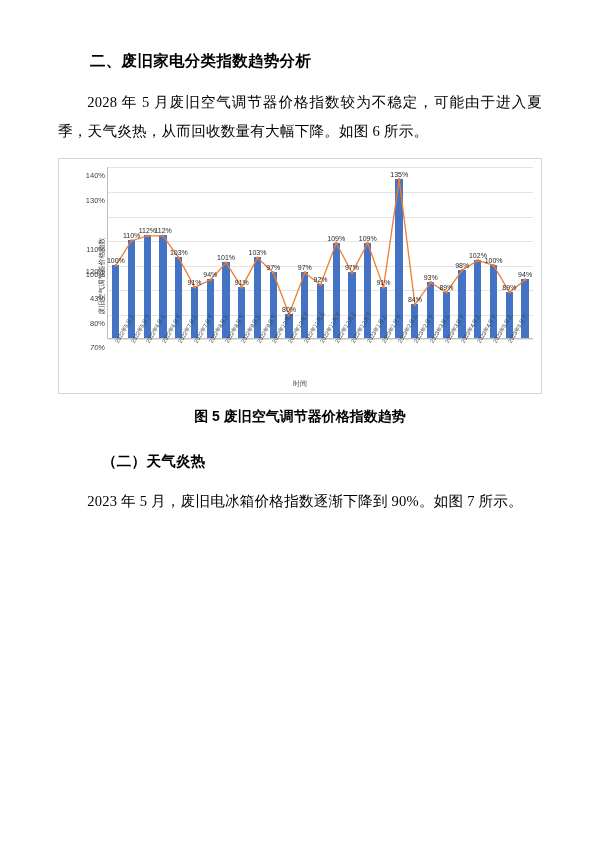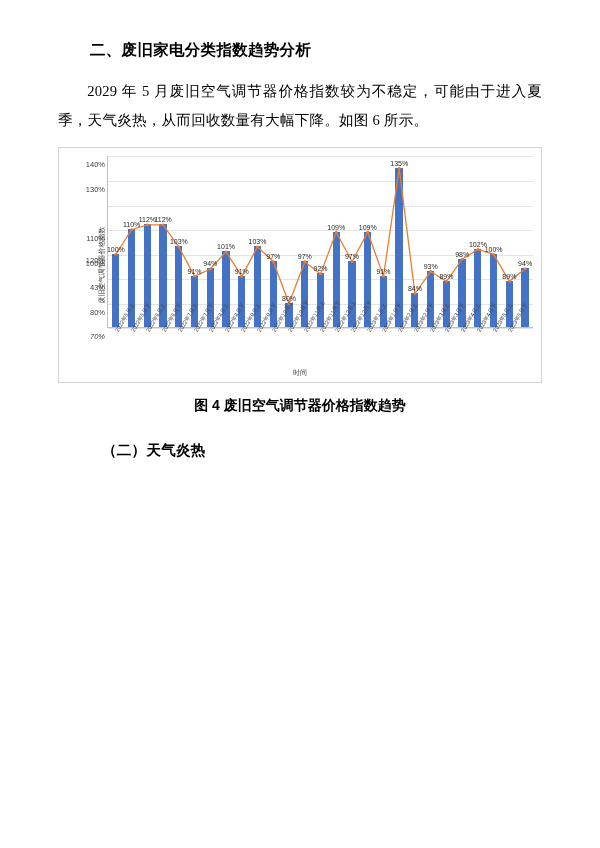--- a/index.html
+++ b/index.html
@@ -12,21 +12,21 @@
     background: #ffffff;
     font-family: "Liberation Serif", serif;
     color: #000;
     overflow: hidden;
   }
   .page {
     position: relative;
     width: 600px;
     height: 848px;
     box-sizing: border-box;
-    padding: 32px 58px 0 58px;
+    padding: 43px 58px 0 58px;
   }
   .heading-1 {
     font-family: "Liberation Sans", sans-serif;
     font-weight: bold;
     font-size: 15.5px;
     letter-spacing: 0.3px;
     margin: 8px 0 0 32px;
   }
   .heading-2 {
     font-family: "Liberation Sans", sans-serif;
@@ -166,21 +166,21 @@
   }
 </style>
 </head>
 <body>
 
 <div class="page">
 
   <h1 class="heading-1">二、废旧家电分类指数趋势分析</h1>
 
 
-  <p class="para">2029 年 5 月废旧空气调节器价格指数较为不稳定，可能由于进入夏季，天气炎热，从而回收数量有大幅下降。如图 6 所示。</p>
+  <p class="para">2028 年 5 月废旧空气调节器价格指数较为不稳定，可能由于进入夏季，天气炎热，从而回收数量有大幅下降。如图 6 所示。</p>
 
   <div class="chart-box">
     <div class="chart-inner">
       <div class="y-axis-title">废旧空气调节器价格指数</div>
       <div class="y-labels" id="y-labels">
           <div style="top: 0px;">140%</div>
           <div style="top: 24.5714px;">130%</div>
           <div style="top: 49.1429px; margin-top: 46px;">120%</div>
           <div style="top: 73.7143px;">110%</div>
           <div style="top: 98.2857px;">100%</div>
@@ -367,18 +367,19 @@
           <div class="xl" style="left: 337.426px; top: 1px;">2023年3月下</div>
           <div class="xl" style="left: 353.167px; top: 1px;">2023年4月上</div>
           <div class="xl" style="left: 368.907px; top: 1px;">2023年4月下</div>
           <div class="xl" style="left: 384.648px; top: 1px;">2023年5月上</div>
           <div class="xl" style="left: 400.389px; top: 1px;">2023年5月下</div>
         </div>
       <div class="x-axis-title">时间</div>
     </div>
   </div>
 
-  <div class="fig-caption">图 4  废旧空气调节器价格指数趋势</div>
+  <div class="fig-caption">图 5  废旧空气调节器价格指数趋势</div>
 
   <h2 class="heading-2">（二）天气炎热</h2>
 
+  <p class="para">2023 年 5 月，废旧电冰箱价格指数逐渐下降到 90%。如图 7 所示。</p>
 
 </div>
 
 </body></html>

